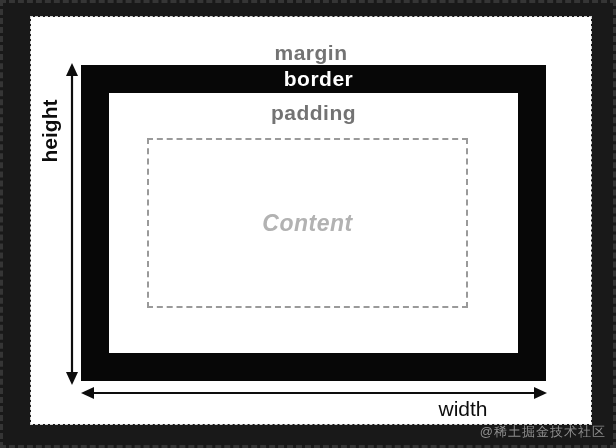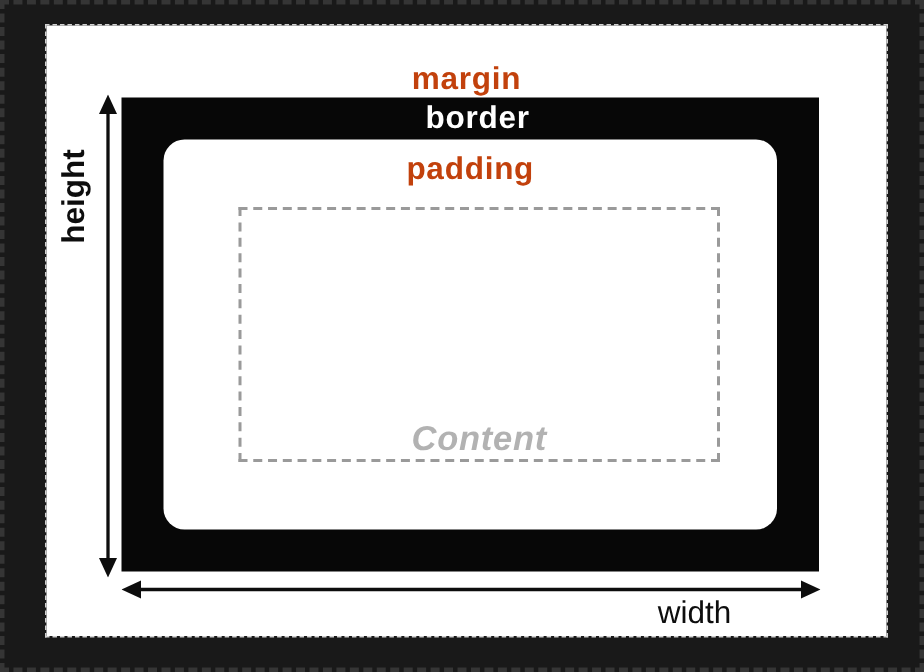--- a/index.html
+++ b/index.html
@@ -21,21 +21,21 @@
     border: 3px dashed #353535; 
   }
   .box-label {
     position: absolute;
     left: 0;
     right: 0;
     text-align: center;
     font-weight: bold;
     font-size: 21px;
     line-height: 1;
-    color: #c2410c;
+    color: #737373;
     letter-spacing: 0.5px;
   }
   .margin-box {
     position: absolute;
     left: 28px;
     top: 14px;
     width: 560px;
     height: 407px;
     background: #ffffff;
     outline: 1px dashed #d2d2d2;
@@ -50,33 +50,32 @@
     background: #070707;
   }
   .border-label { top: 3px; color: #ffffff; margin-left: 10px; }
   .padding-box {
     position: absolute;
     left: 28px;
     top: 28px;
     width: 409px;
     height: 260px;
     background: #ffffff;
-    border-radius: 14px;
   }
   .padding-label { top: 9px; }
   .content-box {
     position: absolute;
-    left: 50px;
+    left: 38px;
     top: 45px;
     width: 321px;
     height: 170px;
     box-sizing: border-box;
     border: 2px dashed #9a9a9a;
     display: flex;
-    align-items: flex-end;
+    align-items: center;
     justify-content: center;
   }
   .content-label {
     font-weight: bold;
     font-style: italic;
     font-size: 23px;
     color: #b2b2b2;
     letter-spacing: 0.5px;
   }
   .arrow-svg {
@@ -150,14 +149,15 @@
   <div class="height-label">height</div>
 
   <svg class="arrow-svg width-arrow" width="466" height="16" viewBox="0 0 466 16">
     <line class="arrow-line" x1="11" y1="8" x2="455" y2="8"></line>
     <polygon class="arrow-head" points="0,8 13,2 13,14"></polygon>
     <polygon class="arrow-head" points="466,8 453,2 453,14"></polygon>
   </svg>
 
   <div class="width-label">width</div>
 
+  <div class="watermark">@稀土掘金技术社区</div>
 
 </div>
 
 </body></html>

